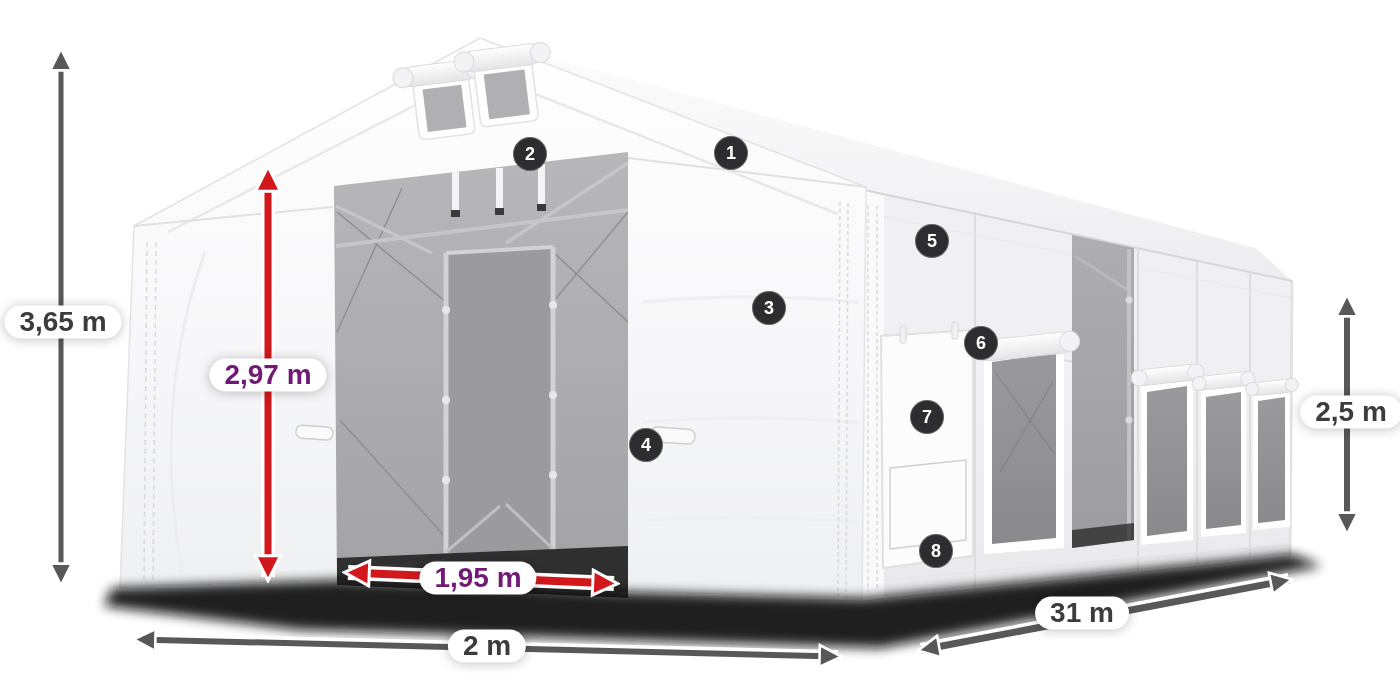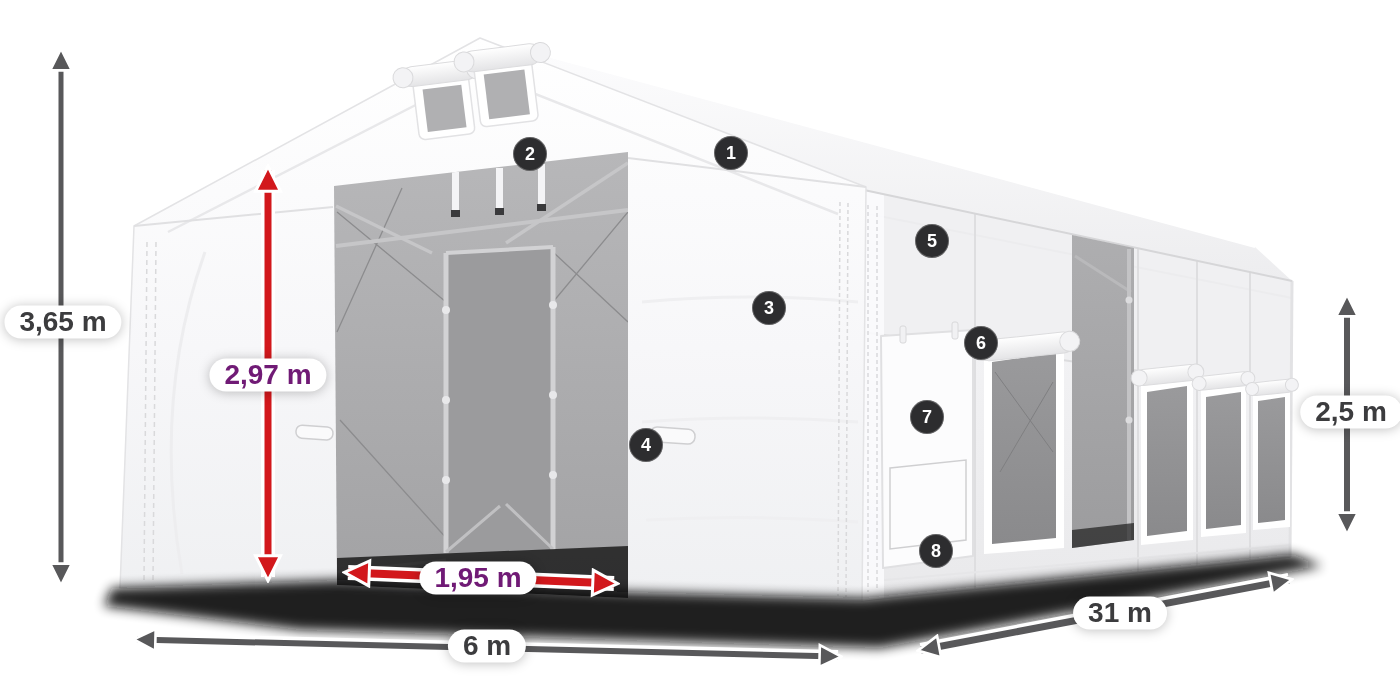--- a/index.html
+++ b/index.html
@@ -252,22 +252,22 @@
     <line x1="137" y1="639.5" x2="838" y2="656.5" stroke-width="6" marker-start="url(#headGray)" marker-end="url(#headGray)" stroke="#58585a"></line>
 
     <line x1="921" y1="650" x2="1289" y2="580" stroke-width="7" marker-start="url(#headGray)" marker-end="url(#headGray)" stroke="#58585a"></line>
 
     <line x1="1347" y1="298" x2="1347" y2="531" stroke-width="6" marker-start="url(#headGray)" marker-end="url(#headGray)" stroke="#58585a"></line>
   </svg>
 
   <div class="pill" style="left:63px;top:322px;">3,65 m</div>
   <div class="pill red" style="left:268px;top:375px;">2,97 m</div>
   <div class="pill red" style="left:478px;top:578px;">1,95 m</div>
-  <div class="pill" style="left:487px;top:646px;">6 m</div>
-  <div class="pill" style="left:1120px;top:613px;">31 m</div>
+  <div class="pill" style="left:487px;top:646px;">2 m</div>
+  <div class="pill" style="left:1082px;top:613px;">31 m</div>
   <div class="pill" style="left:1351px;top:412px;">2,5 m</div>
 
   <div class="badge" style="left:731px;top:153px;">1</div>
   <div class="badge" style="left:530px;top:154px;">2</div>
   <div class="badge" style="left:769px;top:308px;">3</div>
   <div class="badge" style="left:646px;top:445px;">4</div>
   <div class="badge" style="left:932px;top:241px;">5</div>
   <div class="badge" style="left:981px;top:343px;">6</div>
   <div class="badge" style="left:927px;top:417px;">7</div>
   <div class="badge" style="left:936px;top:551px;">8</div>

